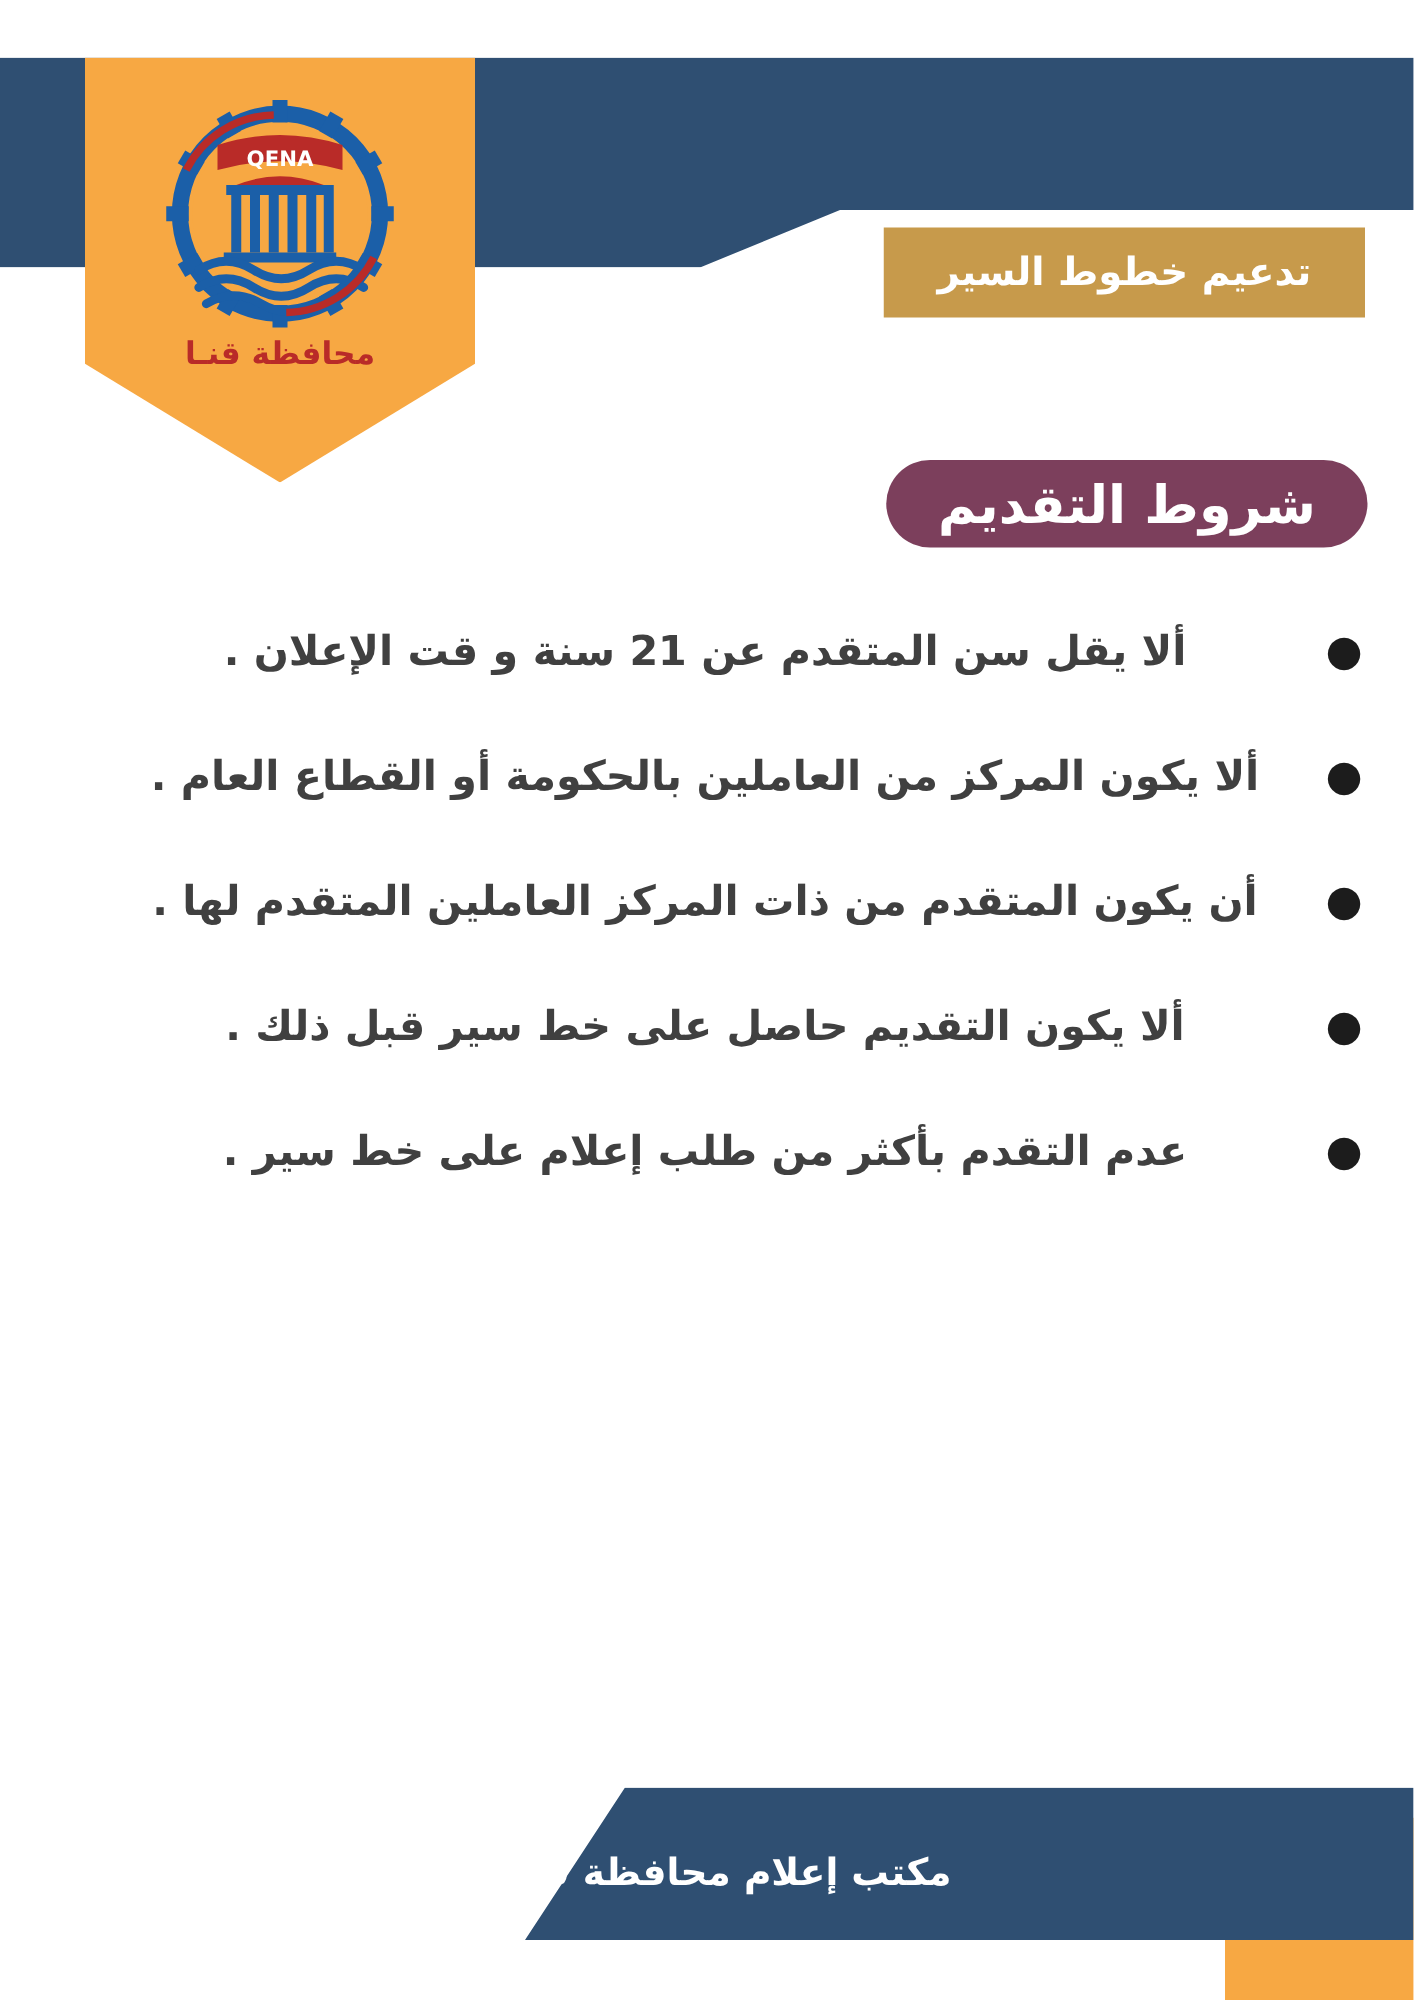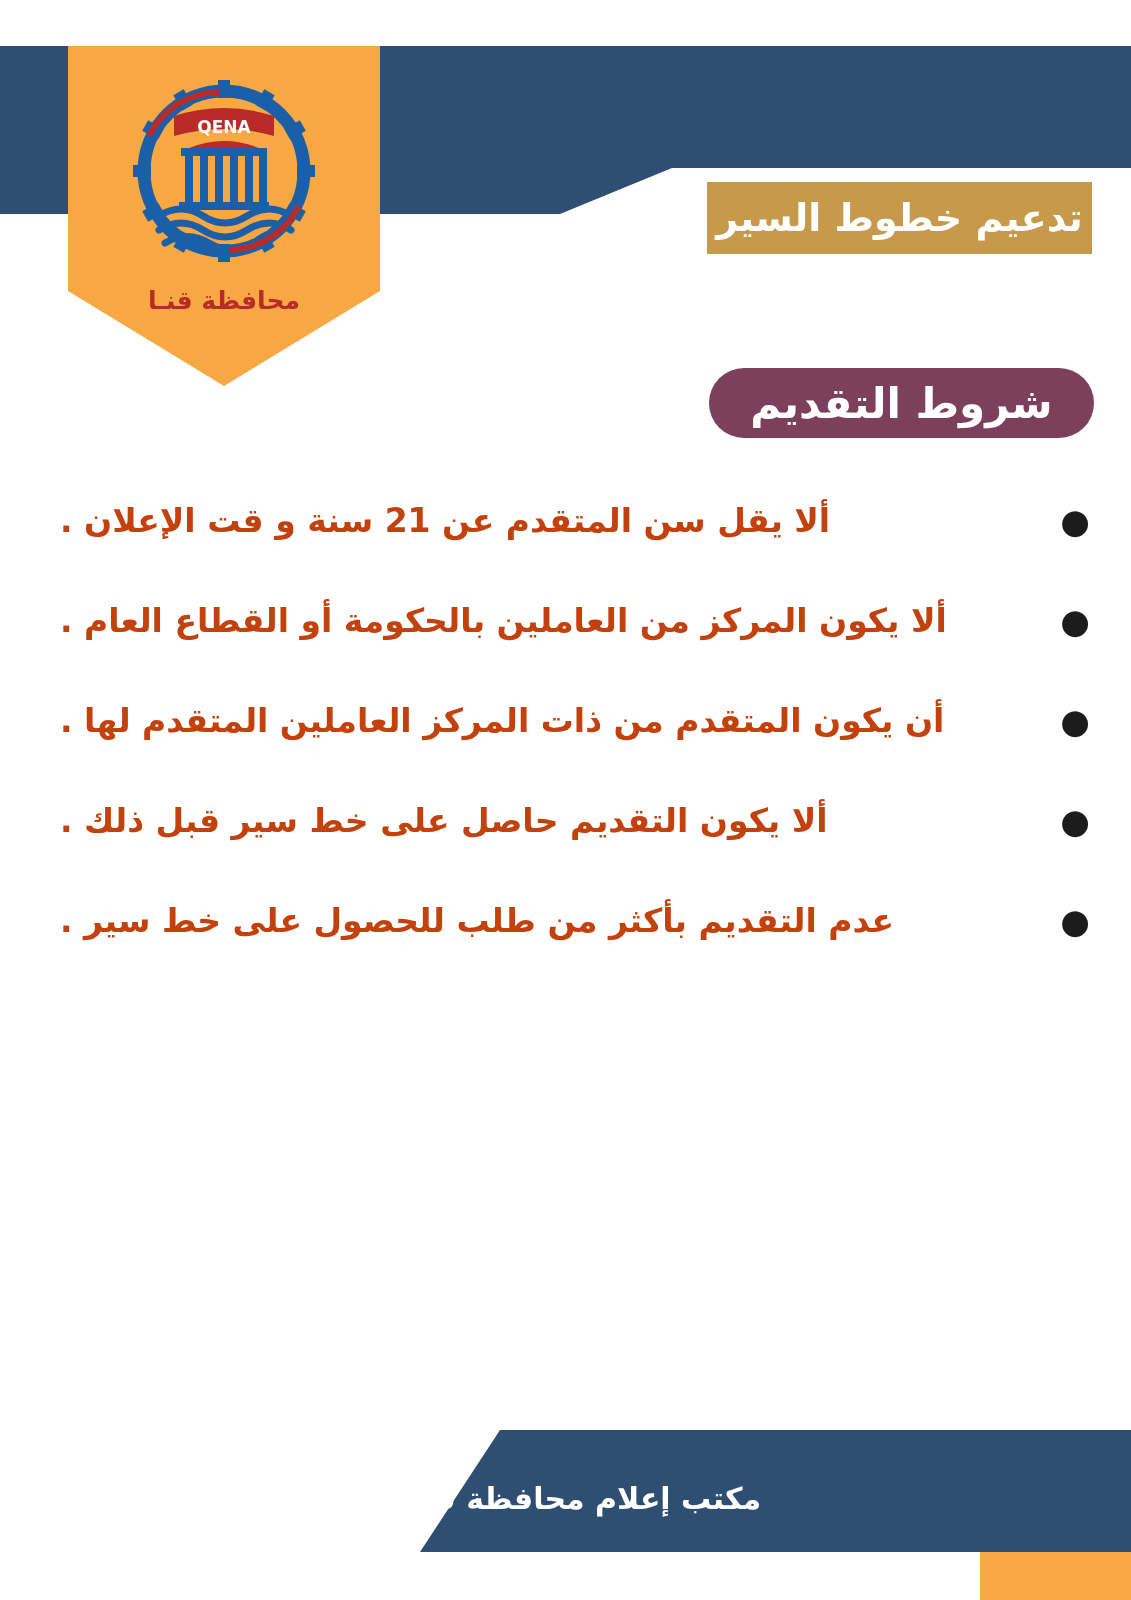--- a/index.html
+++ b/index.html
@@ -50,21 +50,21 @@
     align-items: center;
     justify-content: flex-start;
   }
   .logo-emblem {
     width: 190px;
     height: 190px;
     position: relative;
     margin-top: 16px;
   }
   .logo-caption {
-    margin-top: 20px;
+    margin-top: 2px;
     color: #b92b28;
     font-size: 25px;
     font-weight: bold;
     letter-spacing: 1px;
     direction: rtl;
   }
 
   
   .title-pill {
     position: absolute;
@@ -73,21 +73,21 @@
     width: 385px;
     height: 72px;
     background: #c79a4b;
     display: flex;
     align-items: center;
     justify-content: center;
     z-index: 6;
   }
   .title-pill span {
     color: #ffffff;
-    font-size: 38px;
+    font-size: 31px;
     font-weight: bold;
     letter-spacing: 1px;
   }
 
   
   .section-pill {
     position: absolute;
     top: 368px;
     left: 709px;
     width: 385px;
@@ -126,22 +126,22 @@
     font-size: 34px;
     line-height: 54px;
     color: #1c1c1c;
     text-align: center;
   }
   .condition-text {
     flex: 1 1 auto;
     font-size: 33px;
     font-weight: bold;
     line-height: 1.62;
-    color: #c2410c;
-    text-align: left;
+    color: #404040;
+    text-align: center;
   }
 
   
   .footer-orange {
     position: absolute;
     bottom: 0;
     left: 0;
     width: 1131px;
     height: 146px;
     background: #f7a843;
@@ -262,21 +262,21 @@
   <div class="condition-item">
     <span class="bullet">●</span>
     <span class="condition-text">أن يكون المتقدم من ذات المركز العاملين المتقدم لها .</span>
   </div>
   <div class="condition-item">
     <span class="bullet">●</span>
     <span class="condition-text">ألا يكون التقديم حاصل على خط سير قبل ذلك .</span>
   </div>
   <div class="condition-item">
     <span class="bullet">●</span>
-    <span class="condition-text">عدم التقديم بأكثر من طلب للحصول على خط سير .</span>
+    <span class="condition-text">عدم التقدم بأكثر من طلب إعلام على خط سير .</span>
   </div>
 </div>
 
 <div class="footer-orange"></div>
 <div class="footer-bar"></div>
 <div class="footer-content">
   <span class="footer-text">مكتب إعلام محافظة قنا</span>
   <span class="fb-icon">f</span>
 </div>
 

